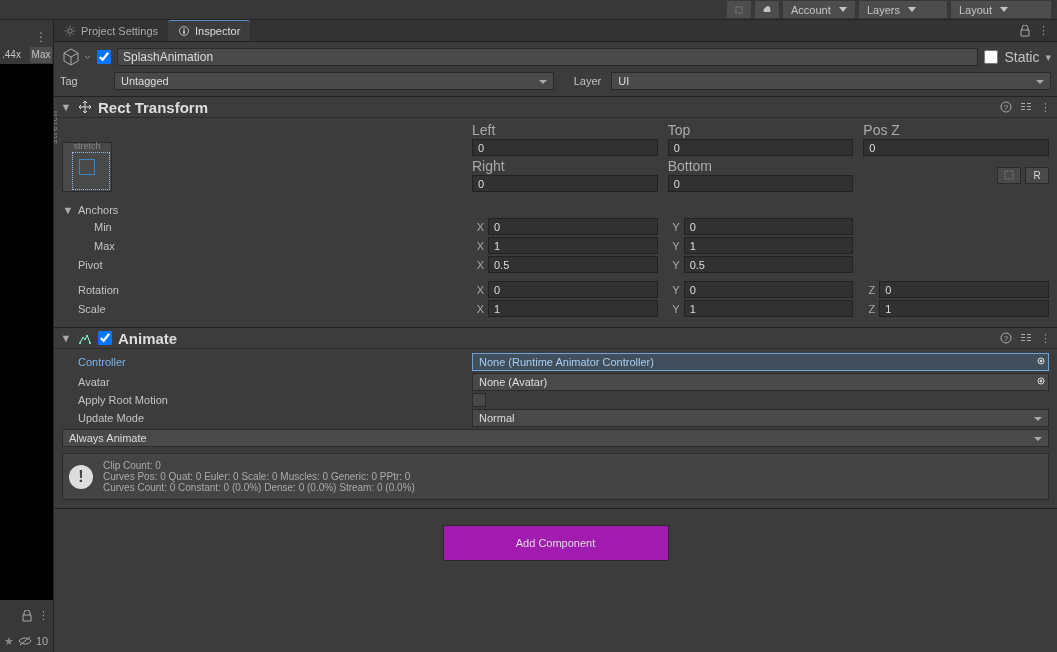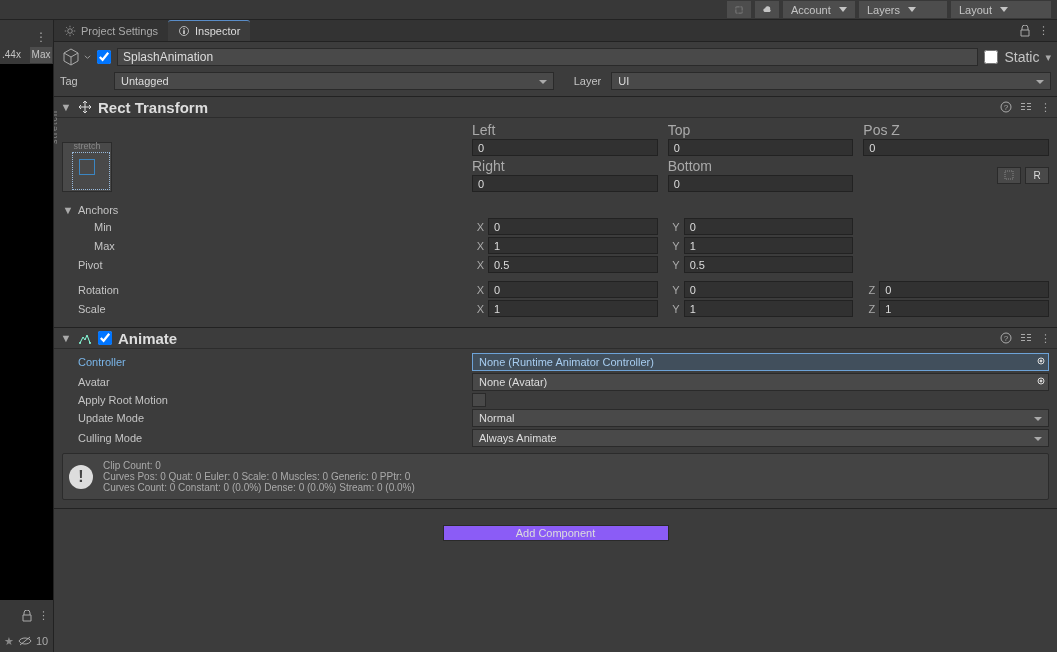--- a/index.html
+++ b/index.html
@@ -81,21 +81,21 @@
 .objfield.hl { border: 1px solid #6da3d8; color: #a7cdf0; background: #414f5c; }
 .objfield .picker { position: absolute; right: 2px; top: 2px; width: 14px; height: 14px; display: flex; align-items: center; justify-content: center; color: #ddd; }
 .selfield { background: #494949; border: 1px solid #2a2a2a; height: 18px; flex: 1; color: #ddd; padding: 0 18px 0 6px; position: relative; display: flex; align-items: center; font-size: 11px; }
 .selfield::after { content: ""; position: absolute; right: 6px; top: 7px; width: 0; height: 0; border-left: 4px solid transparent; border-right: 4px solid transparent; border-top: 4px solid #aaa; }
 .chkbox { width: 14px; height: 14px; background: #494949; border: 1px solid #2a2a2a; }
 .infobox { background: #444; border: 1px solid #2b2b2b; border-radius: 2px; margin-top: 6px; padding: 6px; display: flex; gap: 10px; font-size: 10px; color: #aaa; align-items: center; }
 .infobox .exicon { width: 24px; height: 24px; border-radius: 12px; background: #ddd; color: #444; display: flex; align-items: center; justify-content: center; font-weight: bold; font-size: 16px; }
 
 
 .addcomp { display: flex; justify-content: center; padding: 16px; }
-.addbtn { background: #8b5cf6; border: 1px solid #2a2a2a; color: #ddd; height: 16px; width: 226px; font-size: 11px; cursor: pointer; }
+.addbtn { background: #a21caf; border: 1px solid #2a2a2a; color: #ddd; height: 36px; width: 226px; font-size: 11px; cursor: pointer; }
 
 svg { display: block; }
 .picker svg circle, .picker svg path{ stroke:#ddd; }
 </style>
 </head>
 <body>
 
 <div class="toolbar">
   <button class="tbtn icon">
     <svg viewBox="0 0 16 16">
@@ -424,21 +424,20 @@
       <div class="plabel">Apply Root Motion</div>
       <div style="flex:1">
           <div class="chkbox"></div>
         </div>
     </div>
     <div class="proprow">
       <div class="plabel">Update Mode</div>
       <div class="selfield">Normal</div>
     </div>
     <div class="proprow">
-      <div class="plabel">Culling Mode</div>
       <div class="selfield">Always Animate</div>
     </div>
     <div class="infobox">
       <div class="exicon">!</div>
       <div>
         <div>Clip Count: 0</div>
         <div>Curves Pos: 0 Quat: 0 Euler: 0 Scale: 0 Muscles: 0 Generic: 0 PPtr: 0</div>
         <div>Curves Count: 0 Constant: 0 (0.0%) Dense: 0 (0.0%) Stream: 0 (0.0%)</div>
       </div>
     </div>

